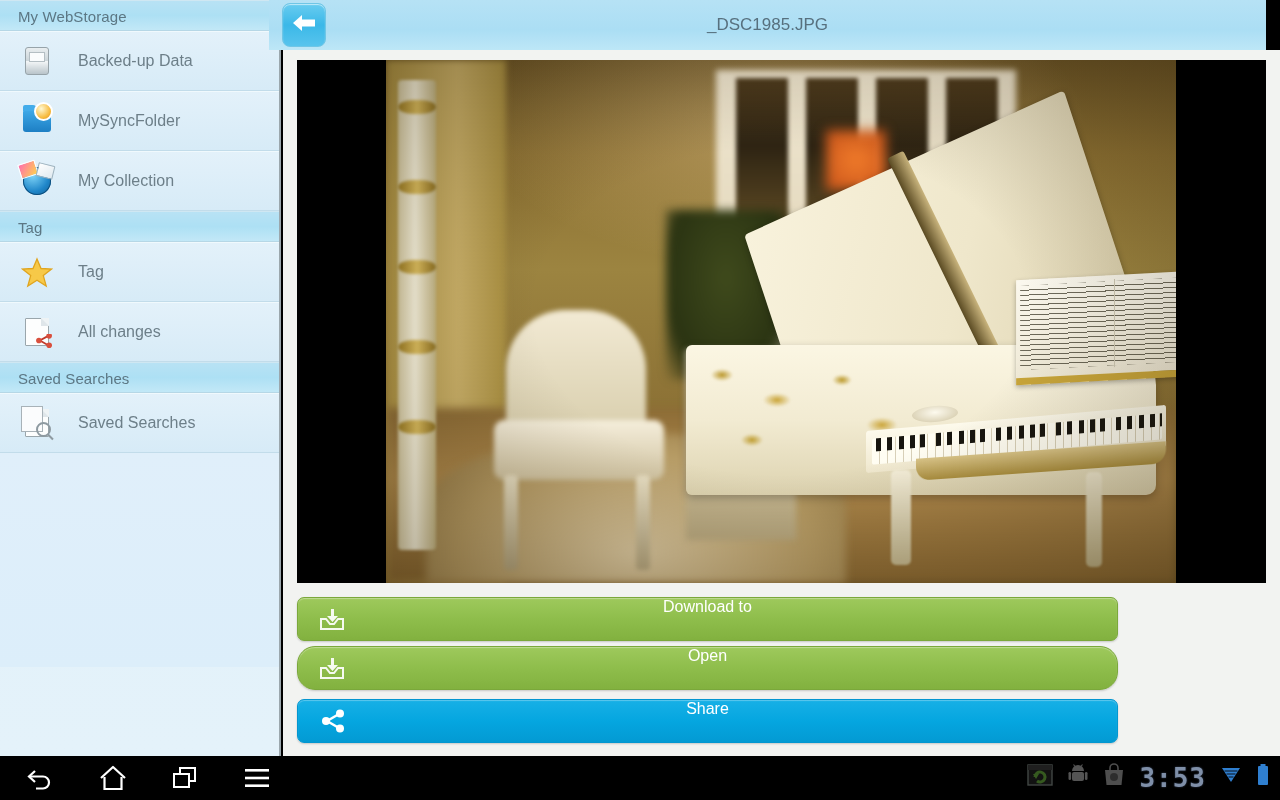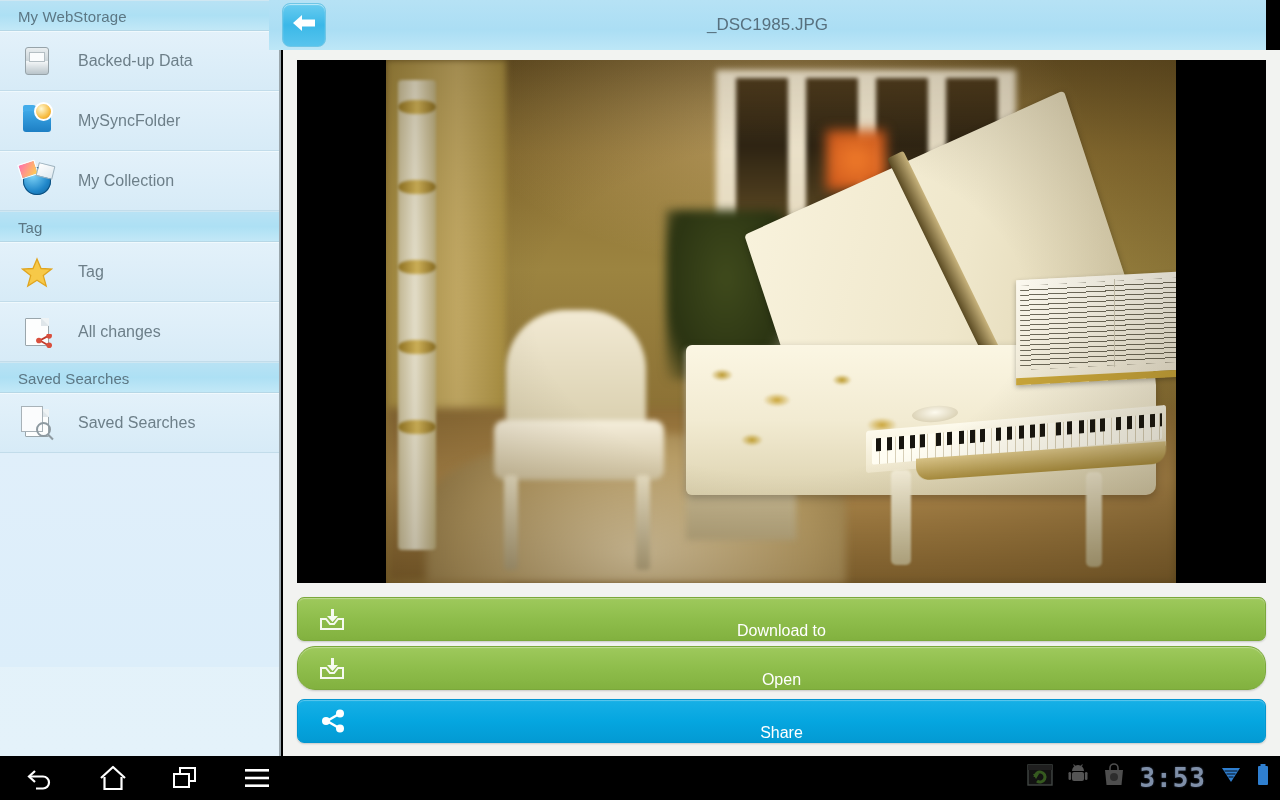--- a/index.html
+++ b/index.html
@@ -225,22 +225,22 @@
     transform:skewY(-4deg); border-radius:0 0 14px 14px; filter:blur(.6px);}
   .pi-leg{position:absolute;left:205px;top:320px;width:20px;height:95px;
     background:linear-gradient(to bottom,#f4eed9,#c3b78f);filter:blur(1px);border-radius:5px;}
   .pi-leg2{position:absolute;left:400px;top:322px;width:16px;height:95px;
     background:linear-gradient(to bottom,#efe8d0,#bdb086);filter:blur(1.2px);border-radius:5px;}
   .p-vign{position:absolute;inset:0;
     background:radial-gradient(ellipse 78% 78% at 50% 48%, transparent 40%, rgba(40,28,6,.38) 100%);}
 
   
   .btn {
-    position:absolute; left:14px; width:969px; height:44px;
-    border-radius:7px; display:flex; align-items:flex-end; justify-content:center;
+    position:absolute; left:14px; width:821px; height:44px;
+    border-radius:7px; display:flex; align-items:flex-start; justify-content:center;
     color:#fff; font-size:16px; cursor:pointer; position:absolute;
   }
   .btn-green{
     background:linear-gradient(to bottom,#9ec95c 0%,#8fbe4c 48%,#82b13f 100%);
     border:1px solid #7ba83b; box-shadow:0 1px 1px rgba(255,255,255,.35) inset, 0 1px 2px rgba(0,0,0,.18);
   }
   .btn-blue{
     background:linear-gradient(to bottom,#17b0e6 0%,#05a6e0 50%,#039ad3 100%);
     border:1px solid #0396d0; box-shadow:0 1px 1px rgba(255,255,255,.3) inset, 0 1px 2px rgba(0,0,0,.18);
   }

